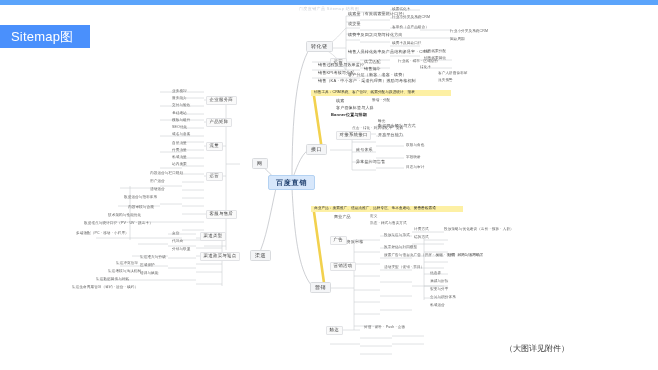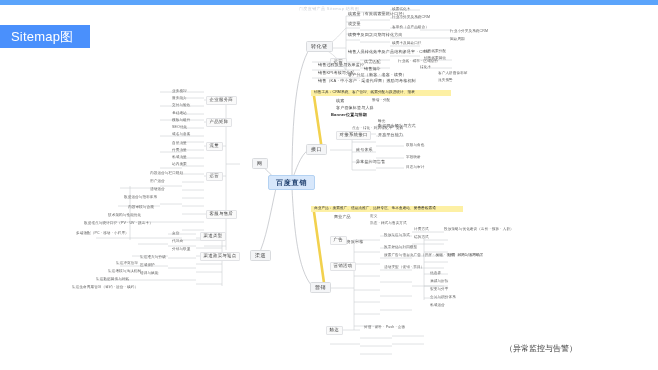--- a/index.html
+++ b/index.html
@@ -241,14 +241,14 @@
   <div class="node l4" style="left:172px;top:248px;">分销与联盟</div>
   <div class="node l2" style="left:200px;top:252px;">渠道政策与返点</div>
   <div class="node l4" style="left:140px;top:256px;">渠道准入与分级</div>
   <div class="node l4" style="left:140px;top:264px;">区域保护</div>
   <div class="node l4" style="left:140px;top:272px;">培训与赋能</div>
   <div class="node l4" style="left:116px;top:262px;">渠道冲突管理</div>
   <div class="node l4" style="left:108px;top:270px;">渠道考核与淘汰机制</div>
   <div class="node l4" style="left:96px;top:278px;">渠道数据回传与对账</div>
   <div class="node l4" style="left:72px;top:286px;">渠道生命周期管理（签约 · 运营 · 续约）</div>
 
-  <div class="footnote">（异常监控与告警）</div>
+  <div class="footnote">（大图详见附件）</div>
 </div>
 
 </body></html>

